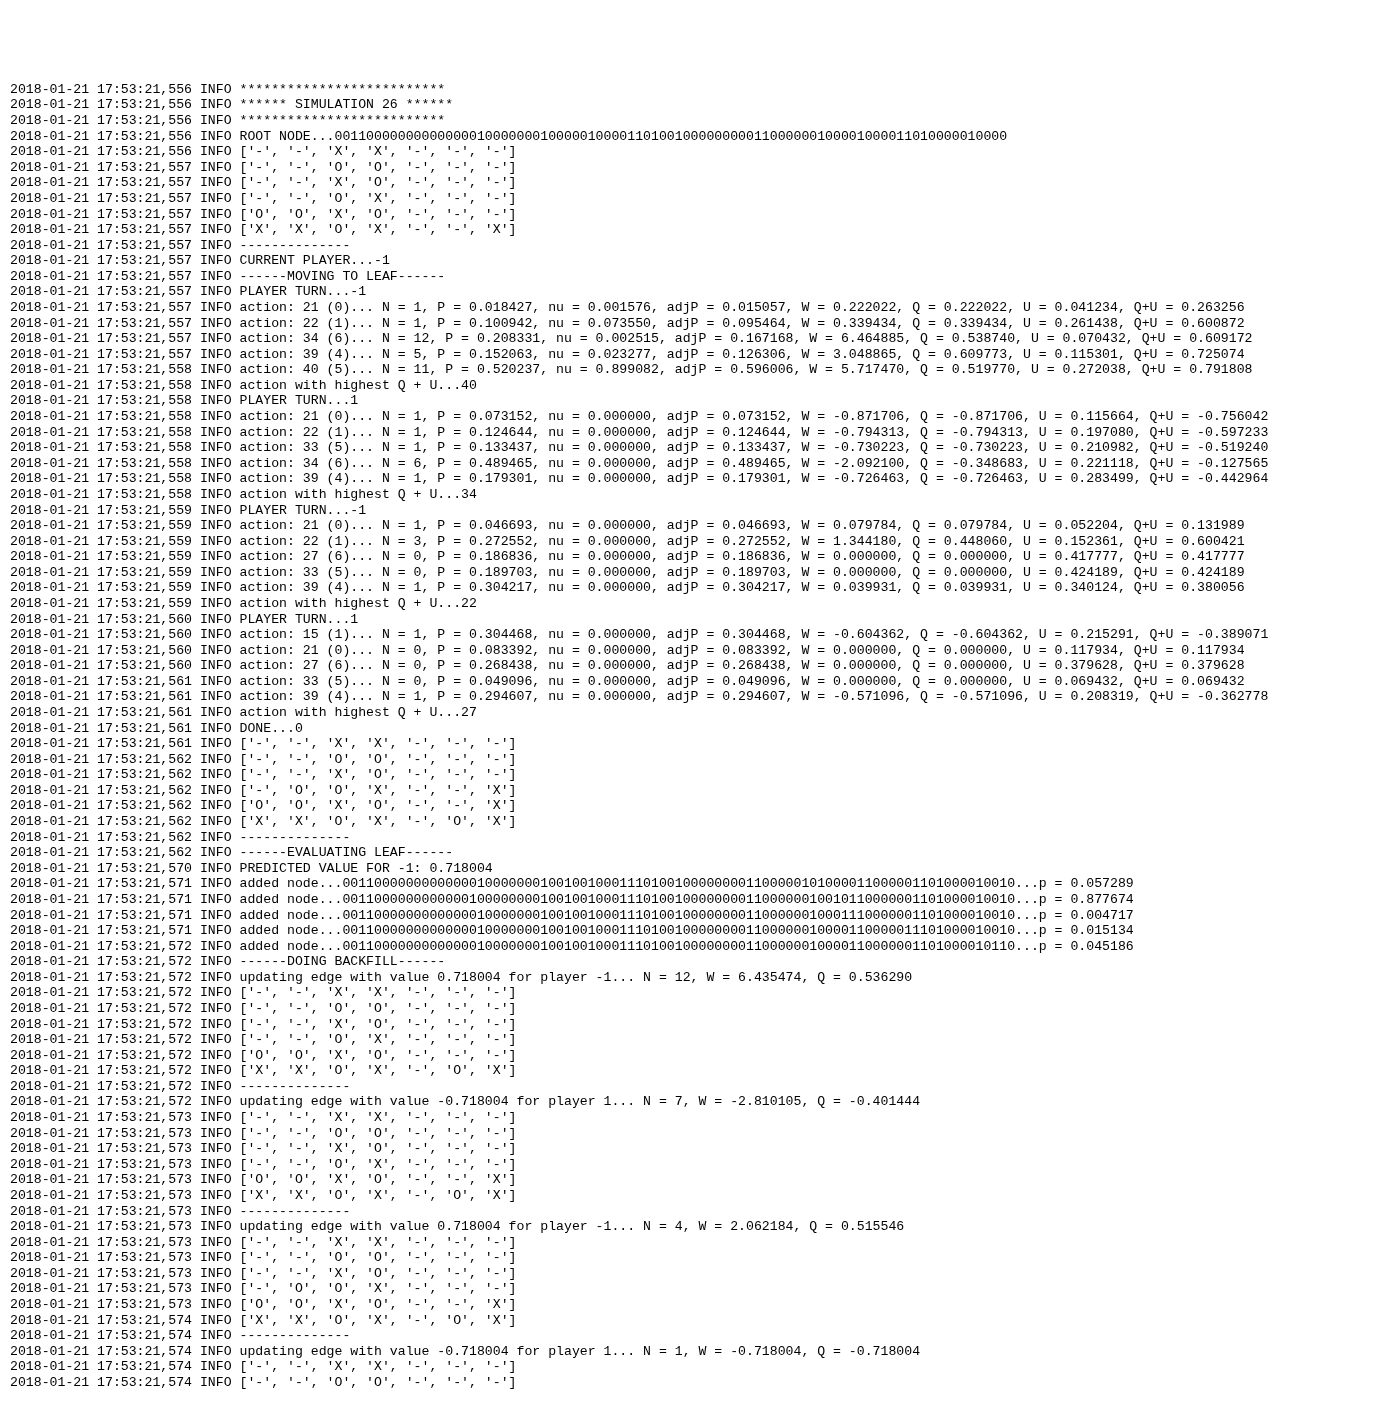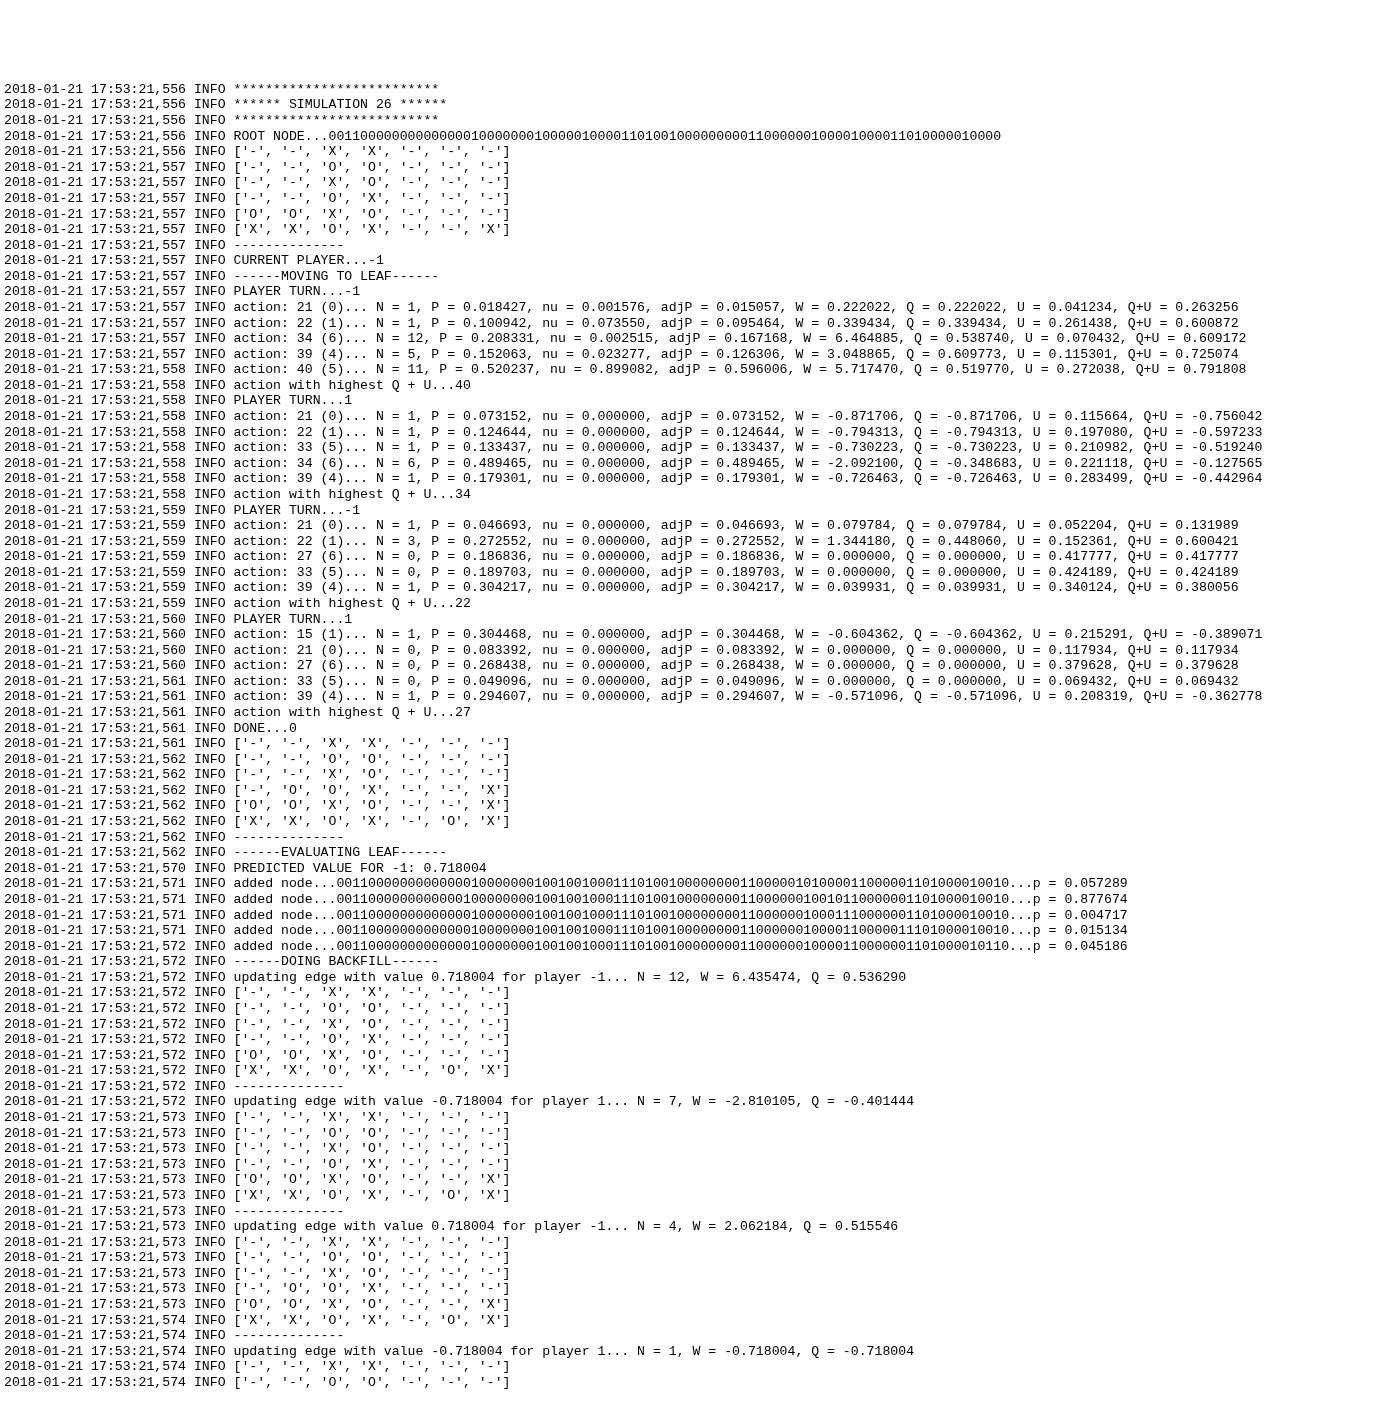--- a/index.html
+++ b/index.html
@@ -7,21 +7,21 @@
     padding: 0;
     background: #fff;
     font-family: "Menlo", "Consolas", "Courier New", monospace;
     font-size: 13.2px;
     line-height: 1.18;
     color: #000;
     white-space: pre;
     overflow-x: auto;
   }
   #log {
-    padding: 4px 4px 4px 4px;
+    padding: 4px 4px 4px 10px;
   }
   .line {
     display: block;
   }
 </style>
 </head>
 <body>
 
 
 

